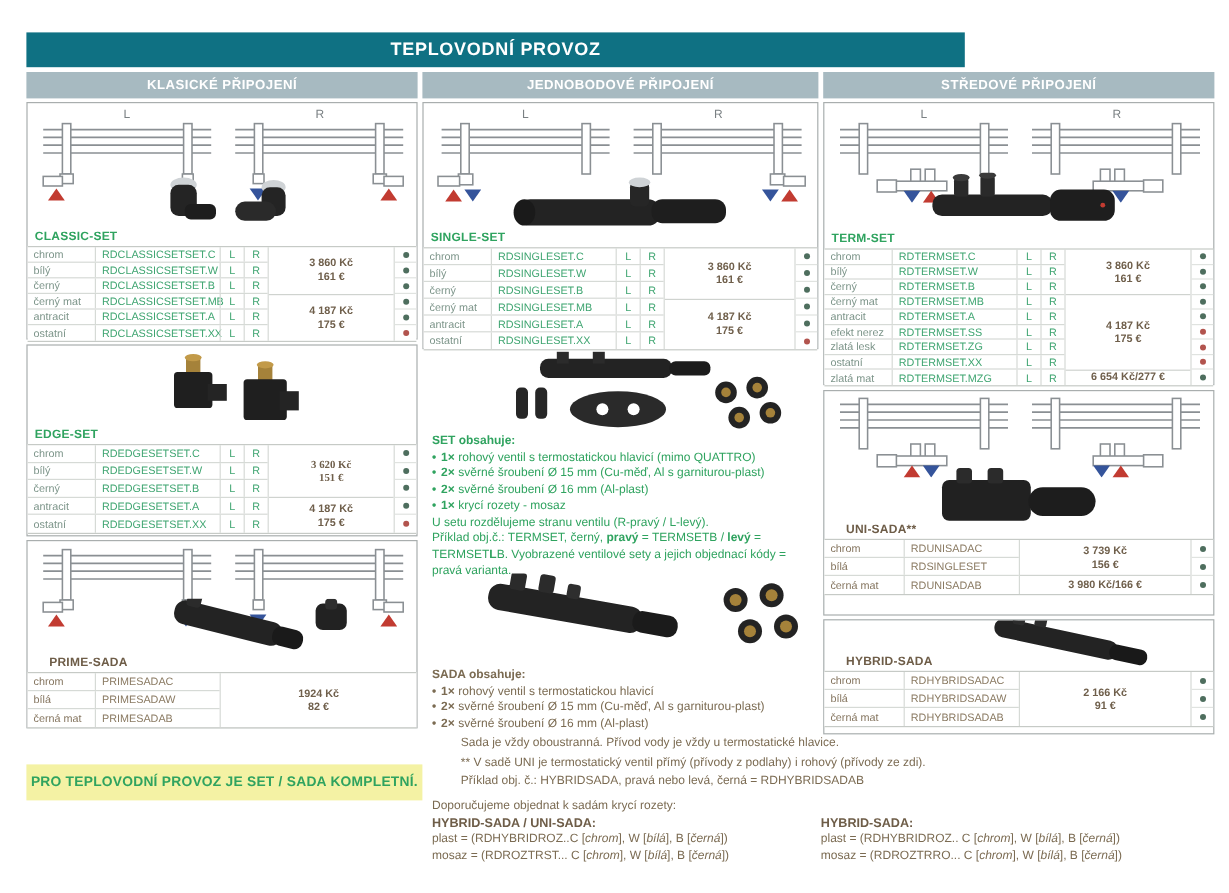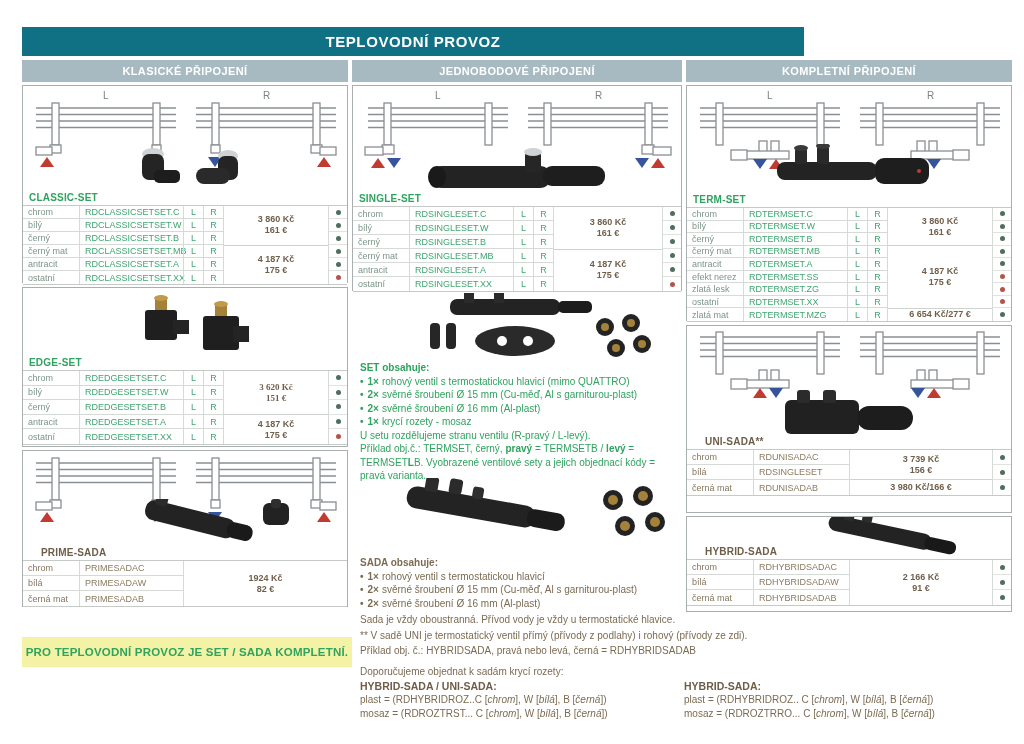--- a/index.html
+++ b/index.html
@@ -37,21 +37,21 @@
   .dotcell:last-child{border-bottom:0;}
   .dot{width:5px;height:5px;border-radius:50%;display:block;}
   
   .infoblock{position:absolute;font-size:10px;line-height:13.5px;}
   .ib-title{font-weight:bold;}
   .green-t{color:#2fa35f;}
   .brown-t{color:#7b6b52;}
   .bullet{display:flex;}
   .bullet .bd{margin-right:4px;font-weight:bold;}
   .bullet .q{font-weight:bold;margin-right:3px;white-space:nowrap;}
-  .fnotes{position:absolute;font-size:10px;line-height:15.5px;color:#7b6b52;}
+  .fnotes{position:absolute;font-size:10px;line-height:15.5px;color:#7b6b52;margin-left:24px;}
   .rz-head{position:absolute;font-size:10px;color:#7b6b52;}
   .rz-title{font-weight:bold;font-size:10.5px;color:#6e5d48;line-height:14px;}
   .rz-line{font-size:10px;line-height:14px;color:#7b6b52;}
   .note{position:absolute;background:#f4f2a4;display:flex;align-items:center;justify-content:center;font-weight:bold;font-size:11.5px;color:#2fa35f;letter-spacing:.2px;}
   
   .tb{stroke:#8a8f93;stroke-width:1.4;fill:none;}
   .pp{fill:#fff;stroke:#8a8f93;stroke-width:1.3;}
 </style>
 </head>
 <body>
@@ -69,21 +69,21 @@
     <path id="triu" d="M7,0 L14,10 L0,10 Z"></path>
     <path id="trid" d="M0,0 L14,0 L7,10 Z"></path>
   </defs>
 </svg>
 
 <div id="page">
 
   <div class="titlebar" style="left:22px;top:27px;width:782px;height:29px">TEPLOVODNÍ PROVOZ</div>
   <div class="subhead" style="left:22px;top:60px;width:326px;height:22px">KLASICKÉ PŘIPOJENÍ</div>
   <div class="subhead" style="left:352px;top:60px;width:330px;height:22px">JEDNOBODOVÉ PŘIPOJENÍ</div>
-  <div class="subhead" style="left:686px;top:60px;width:326px;height:22px">KOMPLETNÍ PŘIPOJENÍ</div>
+  <div class="subhead" style="left:686px;top:60px;width:326px;height:22px">STŘEDOVÉ PŘIPOJENÍ</div>
 
   <div class="pbox" style="left:22px;top:85px;width:326px;height:198px">
     <span class="dlab" style="left:80px;top:4px">L</span>
     <span class="dlab" style="left:240px;top:4px">R</span>
     <svg class="abs" style="left:8px;top:15px" width="150" height="68" viewBox="0 0 150 68">
       <use href="#rad" x="5" y="0"></use>
       <rect class="pp" x="19" y="44" width="11" height="8"></rect>
         <rect class="pp" x="5" y="46" width="16" height="8"></rect>
       <rect class="pp" x="121" y="44" width="9" height="8"></rect>
       <use href="#triu" x="9" y="56" fill="#c23b31"></use>

